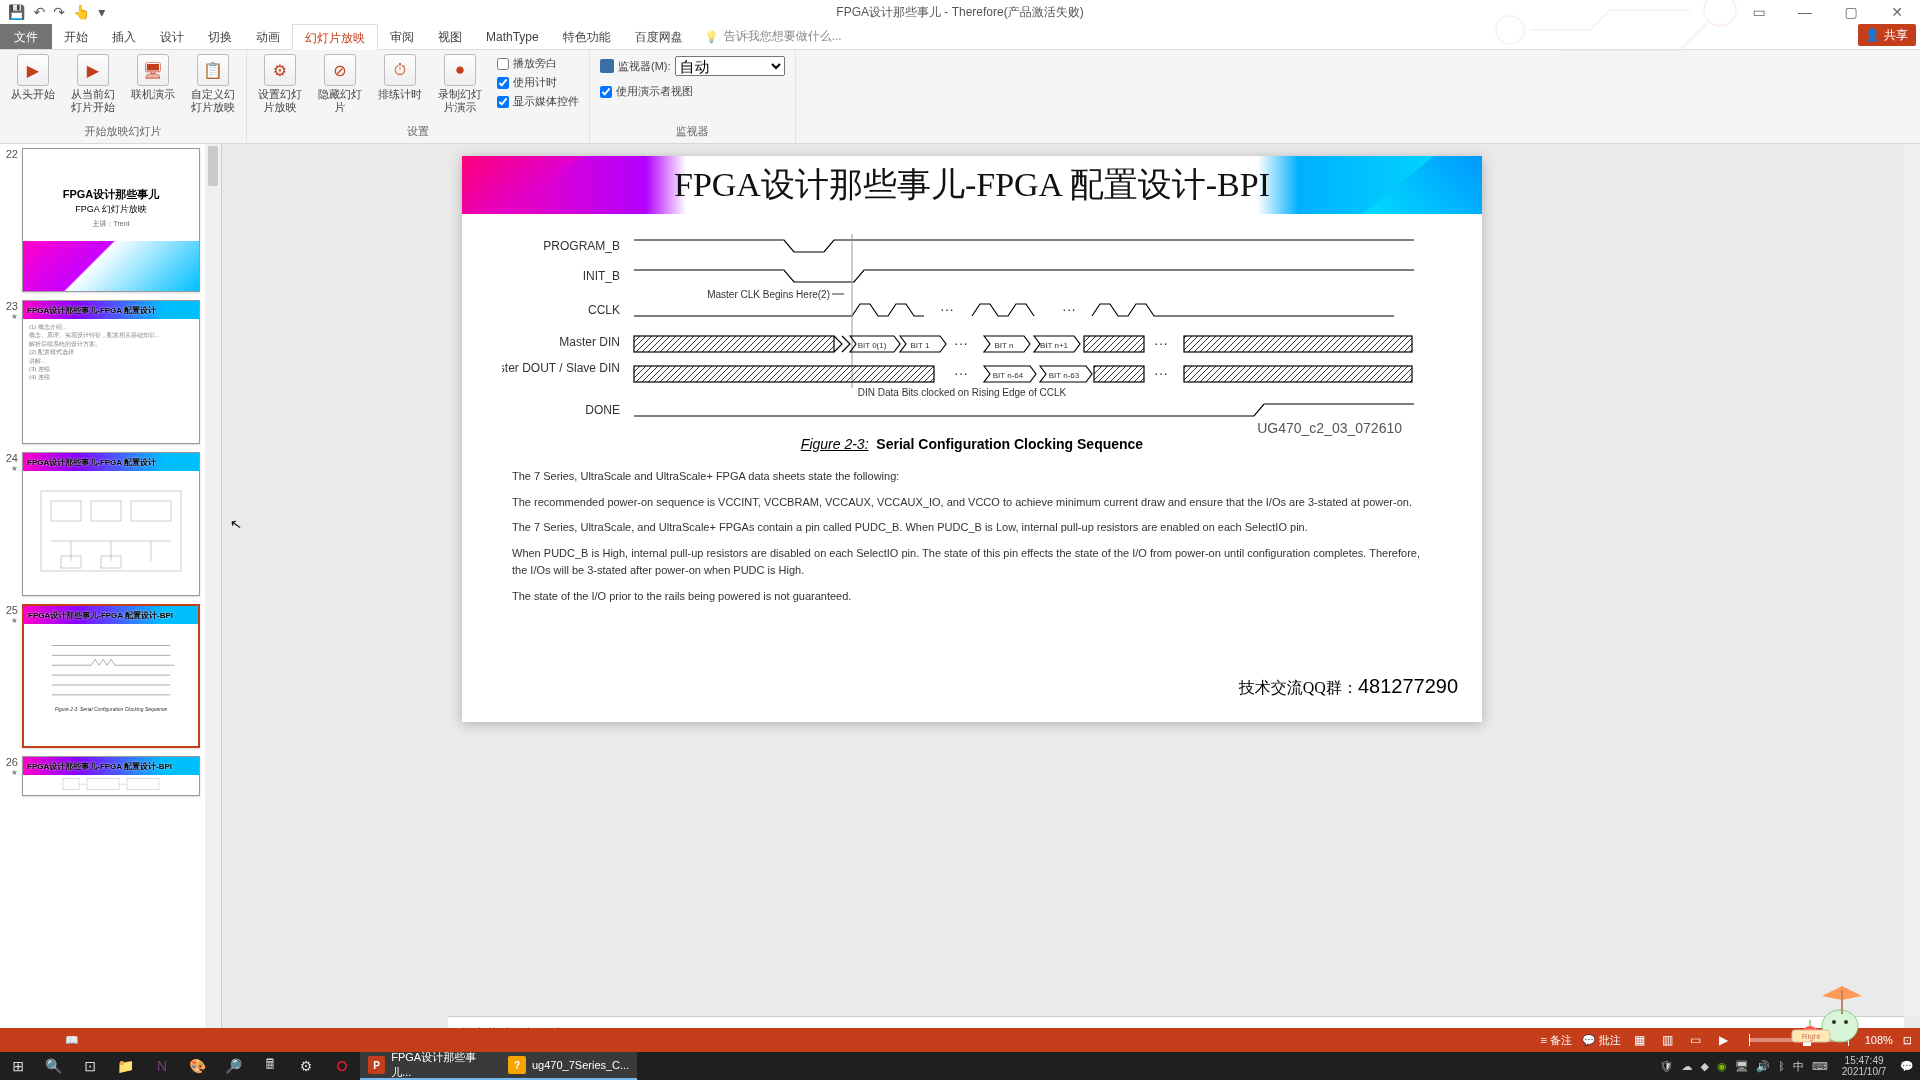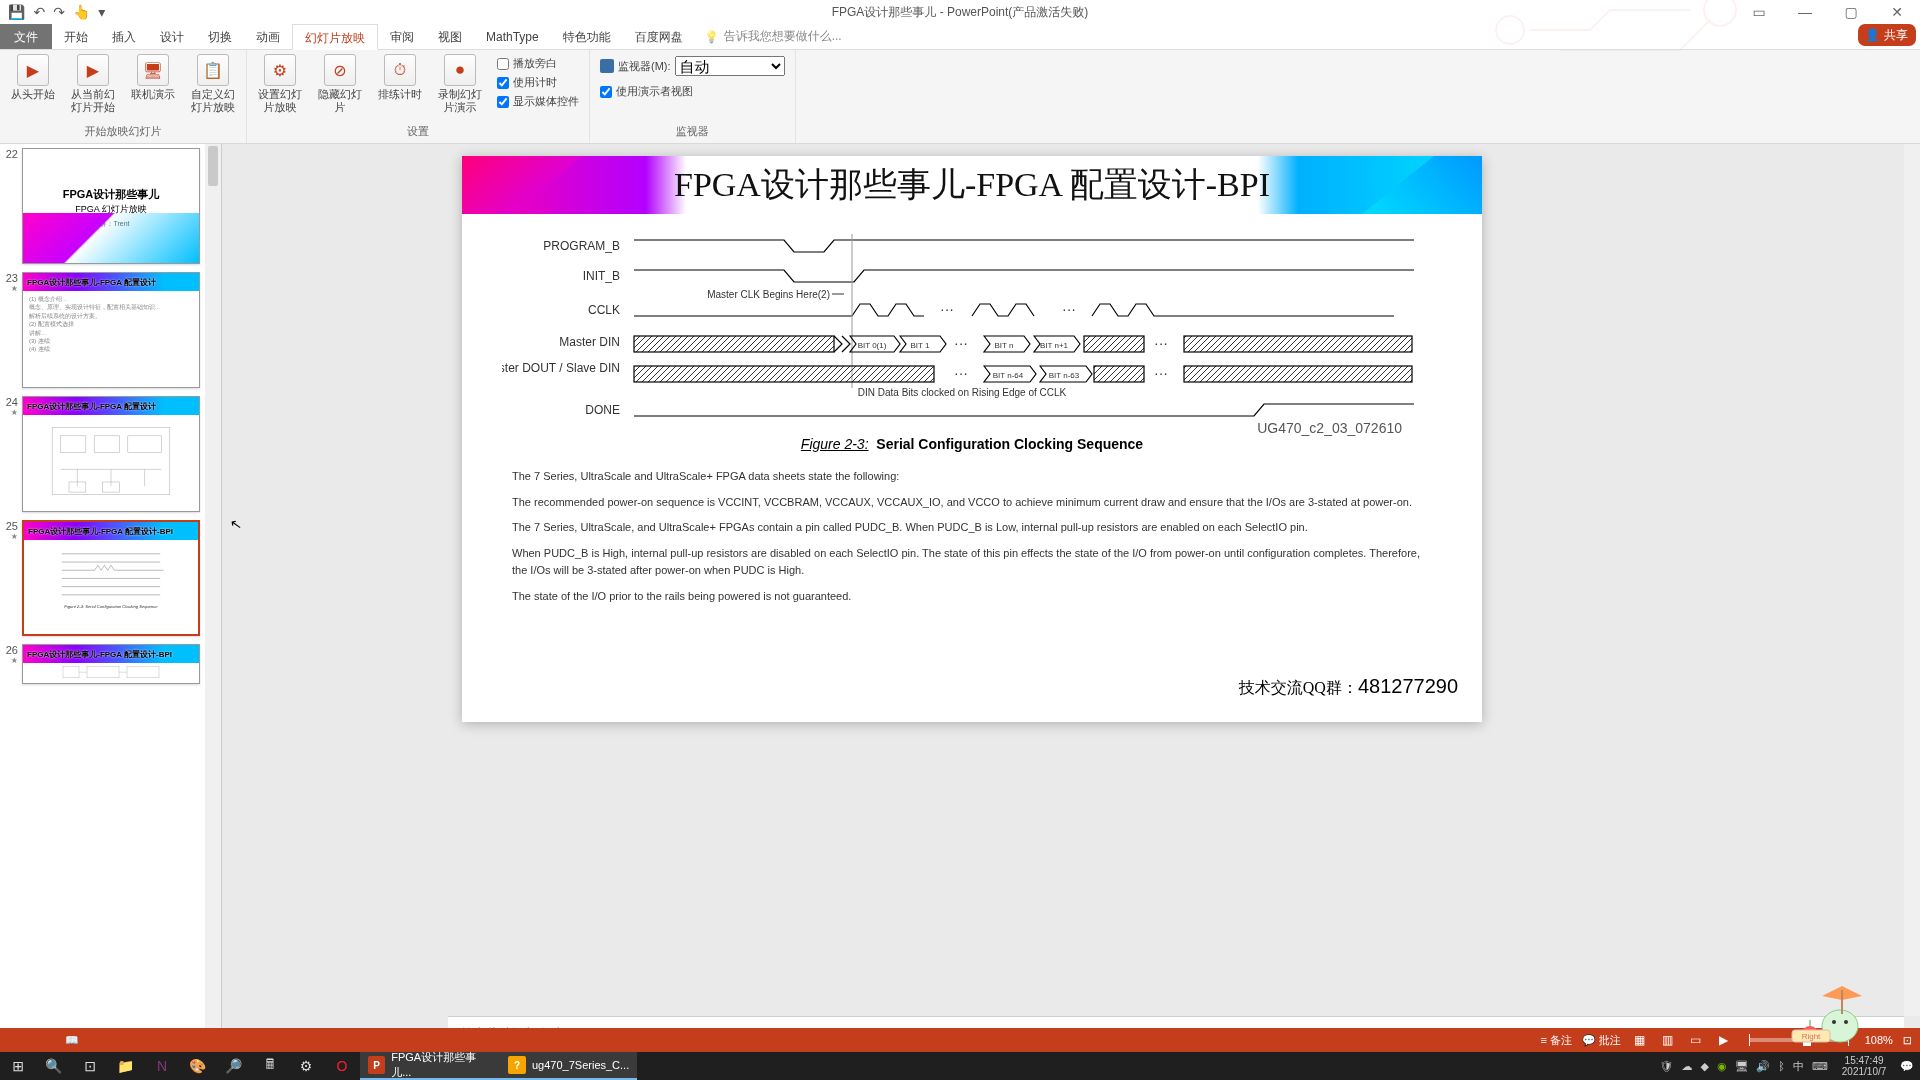--- a/index.html
+++ b/index.html
@@ -14,21 +14,21 @@
 .winctrl div { width:46px; height:24px; display:flex; align-items:center; justify-content:center; color:#666; font-size:14px; }
 .deco-bg { position:absolute; right:60px; top:0; height:60px; width:400px; opacity:.06; pointer-events:none; }
 
 
 .tabs { height:26px; display:flex; align-items:stretch; font-size:12px; border-bottom:1px solid #ddd; position:relative; }
 .tab { padding:0 12px; line-height:26px; color:#424242; }
 .tab.file { background:#737373; color:#fff; padding:0 14px; }
 .tab.active { color:#c43e1c; border:1px solid #ddd; border-bottom:1px solid #fff; margin-bottom:-1px; background:#fff; }
 .tell-me { padding-left:10px; color:#888; display:flex; align-items:center; gap:4px; }
 .tell-me::before { content:"💡"; font-size:12px; opacity:.6; }
-.share-btn { position:absolute; right:4px; top:0; height:22px; padding:0 8px; background:#c43e1c; color:#fff; line-height:22px; border-radius:7px; }
+.share-btn { position:absolute; right:4px; top:0; height:22px; padding:0 8px; background:#c43e1c; color:#fff; line-height:22px; border-radius:2px; }
 
 
 .ribbon { height:94px; background:#f5f5f5; border-bottom:1px solid #d9d9d9; display:flex; }
 .group { display:flex; flex-direction:column; justify-content:space-between; padding:4px 6px 2px; border-right:1px solid #e3e3e3; position:relative; }
 .group-row { display:flex; gap:6px; }
 .bigbtn { display:flex; flex-direction:column; align-items:center; width:54px; gap:2px; color:#444; }
 .bigbtn .ico { width:32px; height:32px; border:1px solid #bbb; background:linear-gradient(#fdfdfd,#eee); border-radius:3px; display:flex; align-items:center; justify-content:center; font-size:16px; color:#c43e1c; }
 .bigbtn .lbl { font-size:11px; text-align:center; line-height:1.15; }
 .group-label { font-size:11px; color:#666; text-align:center; padding-bottom:2px; }
 .chk-col { display:flex; flex-direction:column; gap:4px; padding:2px 4px; font-size:11px; color:#444; }
@@ -39,21 +39,21 @@
 
 
 .workspace { position:absolute; top:144px; bottom:28px; left:0; right:0; display:flex; }
 .thumb-col { width:222px; background:#fff; border-right:1px solid #ccc; overflow:hidden; position:relative; }
 .thumb-scroll { position:absolute; right:0; top:0; bottom:0; width:16px; background:#f0f0f0; }
 .thumb-scroll::before { content:""; display:block; margin:2px auto; width:10px; height:40px; background:#c9c9c9; border-radius:2px; }
 .thumbs { padding:4px 4px 4px 2px; height:100%; overflow:hidden; }
 .thumb-item { display:flex; gap:4px; margin-bottom:8px; }
 .thumb-no { width:16px; text-align:right; font-size:11px; color:#555; }
 .thumb-slide { width:178px; height:132px; border:1px solid #999; background:#fff; box-shadow:0 1px 2px rgba(0,0,0,.15); position:relative; overflow:hidden; }
-.thumb-item.tall .thumb-slide { height:116px; }
+.thumb-item.tall .thumb-slide { height:144px; }
 .thumb-item.active .thumb-slide { border:2px solid #c43e1c; }
 .thumb-hdr { height:18px; background:linear-gradient(90deg,#ff00cc,#8a00ff 30%,#00bfff 80%); font-size:8px; color:#000; display:flex; align-items:center; padding-left:4px; font-weight:bold; text-shadow:0 0 2px #fff; }
 .thumb-body-text { font-size:6px; color:#888; padding:4px 6px; line-height:1.4; }
 .thumb22 .t22wave { position:absolute; bottom:0; left:0; right:0; height:50px; background:linear-gradient(135deg,#ff00cc 0%,#c800ff 40%,transparent 41%),linear-gradient(-45deg,#00bfff,transparent 60%); }
 .thumb22-title { position:absolute; top:38px; width:100%; text-align:center; font-size:11px; font-weight:bold; }
 .thumb22-sub { position:absolute; top:54px; width:100%; text-align:center; font-size:9px; }
 .thumb22-auth { position:absolute; top:70px; width:100%; text-align:center; font-size:7px; color:#666; }
 .tiny-diagram { position:absolute; top:22px; left:8px; right:8px; bottom:8px; }
 .tiny-diagram svg { width:100%; height:100%; }
 
@@ -107,21 +107,21 @@
 <body>
 
 <div class="titlebar">
   <div class="qat">
     <span>💾</span>
     <span>↶</span>
     <span>↷</span>
     <span>👆</span>
     <span>▾</span>
   </div>
-  <div class="title-center">FPGA设计那些事儿 - PowerPoint(产品激活失败)</div>
+  <div class="title-center">FPGA设计那些事儿 - Therefore(产品激活失败)</div>
   <svg class="deco-bg" viewBox="0 0 400 60">
       <g stroke="#c43e1c" fill="none" stroke-width="2">
         <circle cx="50" cy="30" r="14"></circle>
         <path d="M70 30h60l20-20h80"></path>
         <circle cx="260" cy="10" r="16"></circle>
         <path d="M100 50h120l30-30"></path>
       </g>
     </svg>
   <div class="winctrl">
     <div>▭</div>

